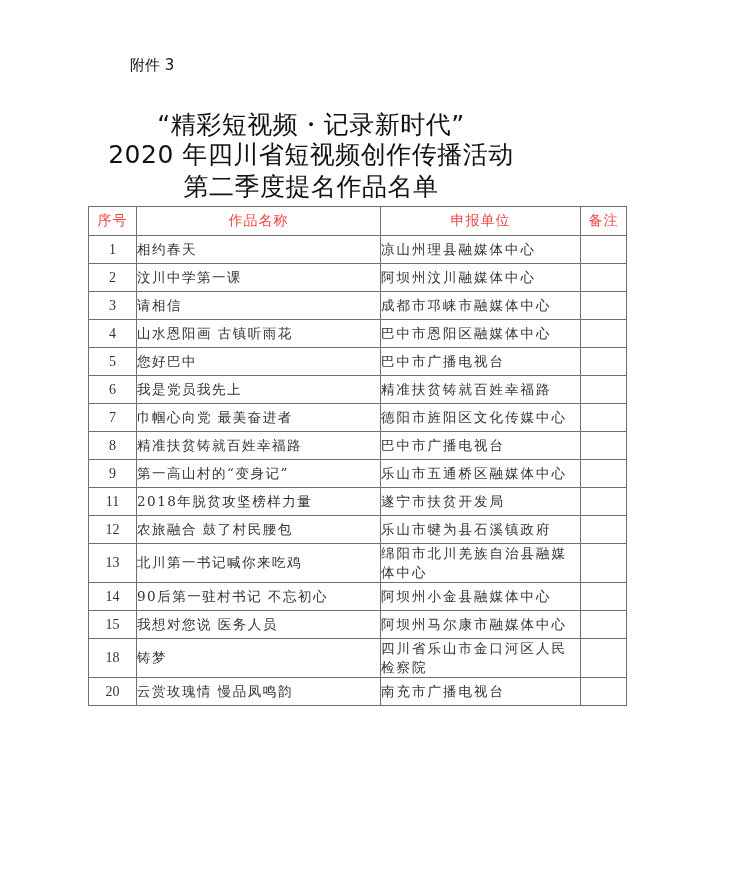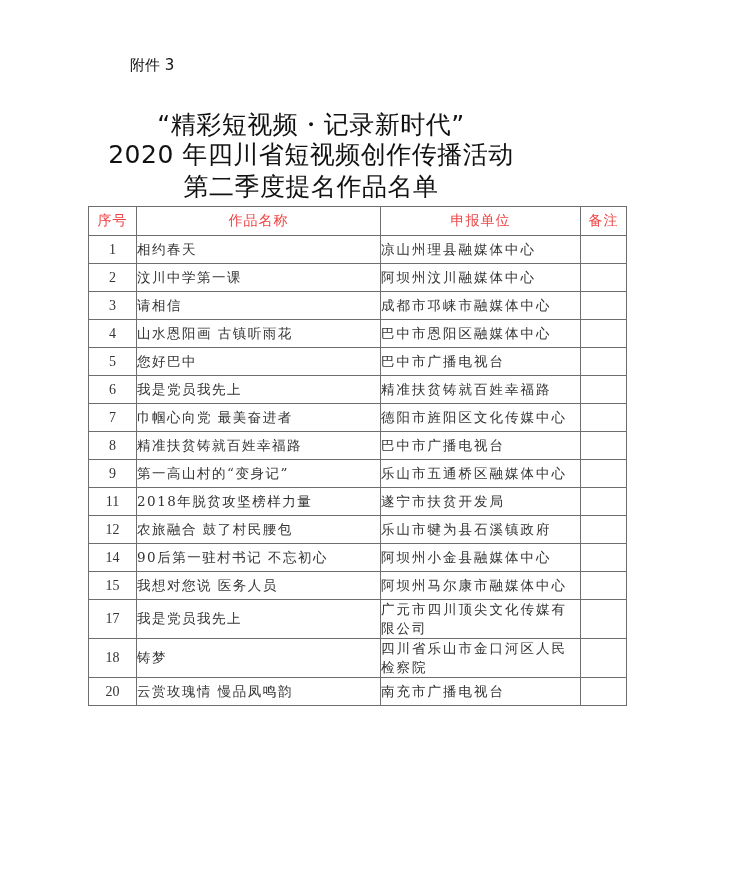--- a/index.html
+++ b/index.html
@@ -171,36 +171,36 @@
       <td class="name">2018年脱贫攻坚榜样力量</td>
       <td class="unit">遂宁市扶贫开发局</td>
       <td class="note"></td>
     </tr>
     <tr class="r1">
       <td class="no">12</td>
       <td class="name">农旅融合 鼓了村民腰包</td>
       <td class="unit">乐山市犍为县石溪镇政府</td>
       <td class="note"></td>
     </tr>
+    <tr class="r2">
+      <td class="no">13</td>
+      <td class="name">北川第一书记喊你来吃鸡</td>
+      <td class="unit">绵阳市北川羌族自治县融媒体中心</td>
+      <td class="note"></td>
+    </tr>
     <tr class="r1">
       <td class="no">14</td>
       <td class="name">90后第一驻村书记 不忘初心</td>
       <td class="unit">阿坝州小金县融媒体中心</td>
       <td class="note"></td>
     </tr>
     <tr class="r1">
       <td class="no">15</td>
       <td class="name">我想对您说 医务人员</td>
       <td class="unit">阿坝州马尔康市融媒体中心</td>
-      <td class="note"></td>
-    </tr>
-    <tr class="r2">
-      <td class="no">17</td>
-      <td class="name">我是党员我先上</td>
-      <td class="unit">广元市四川顶尖文化传媒有限公司</td>
       <td class="note"></td>
     </tr>
     <tr class="r2">
       <td class="no">18</td>
       <td class="name">铸梦</td>
       <td class="unit">四川省乐山市金口河区人民检察院</td>
       <td class="note"></td>
     </tr>
     <tr class="r1">
       <td class="no">20</td>

